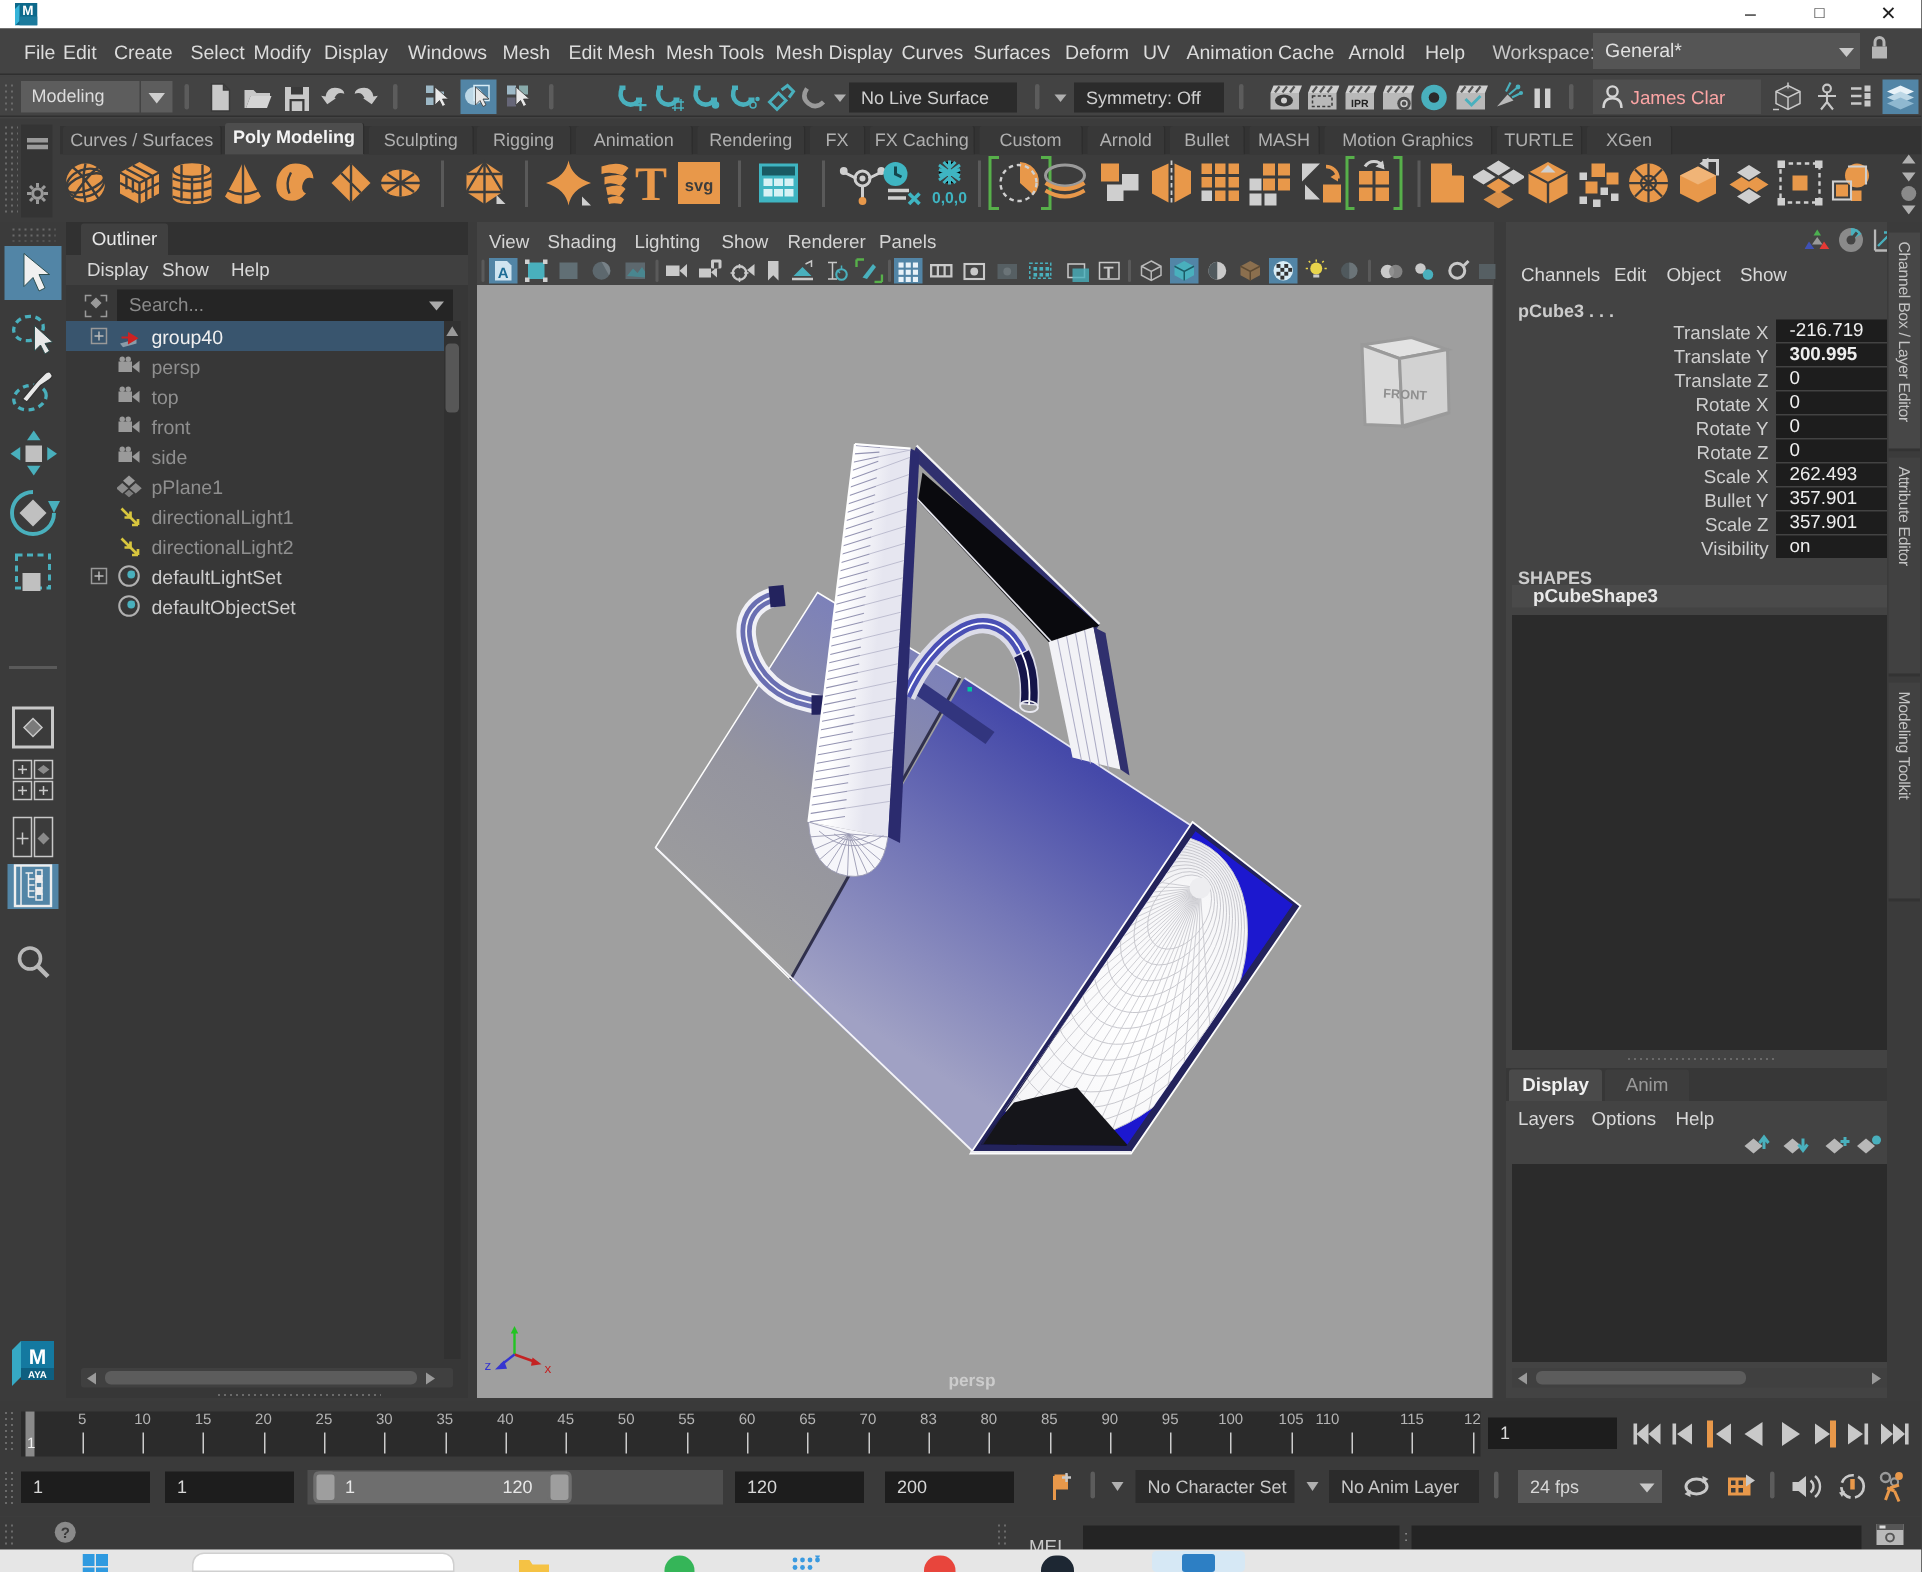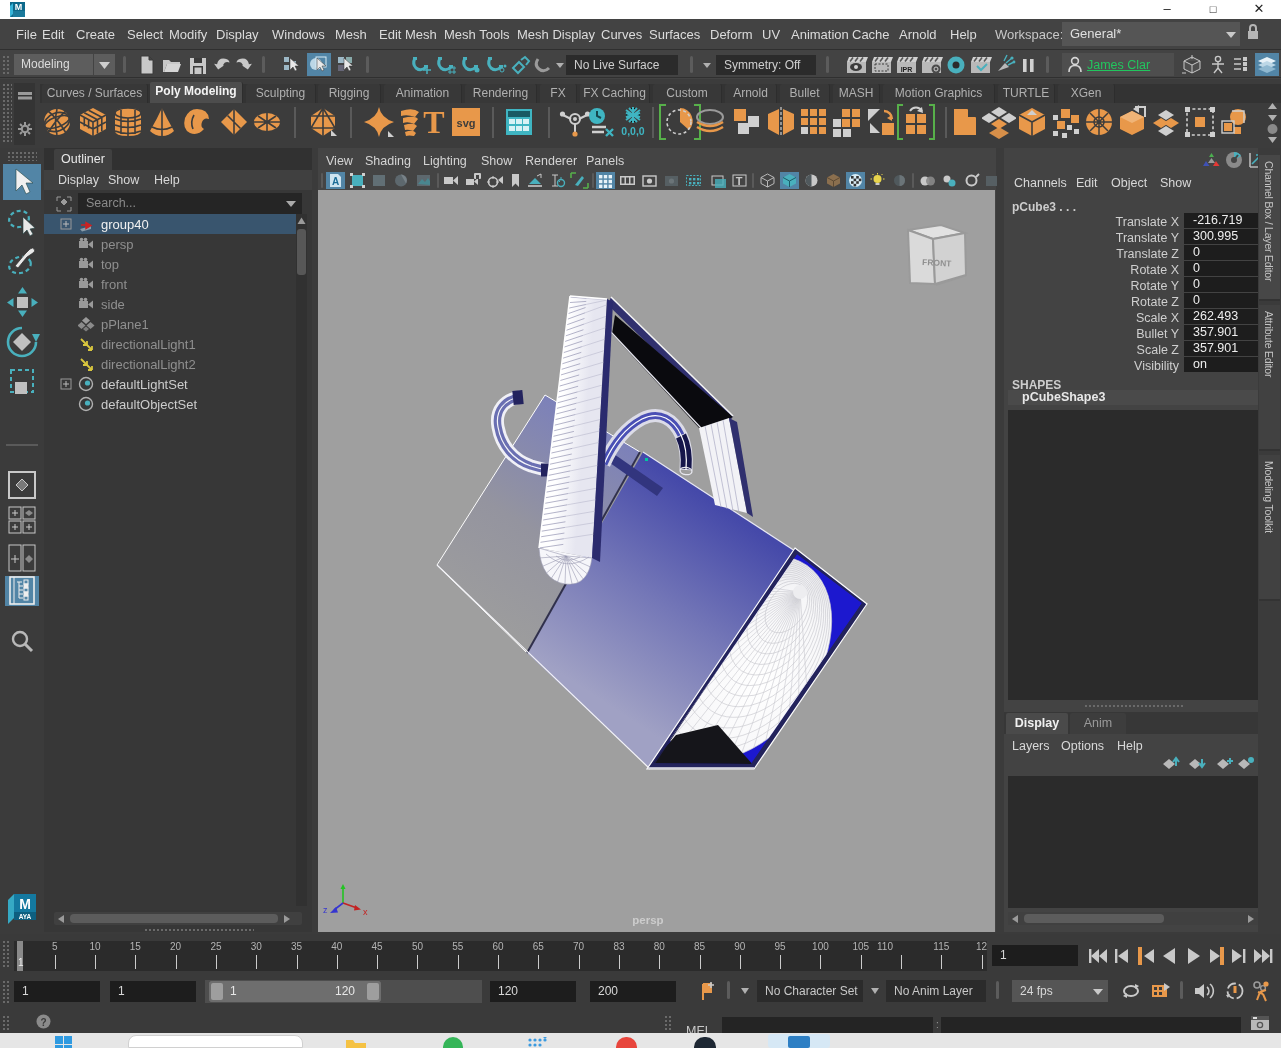--- a/index.html
+++ b/index.html
@@ -214,21 +214,21 @@
       <svg style="position:absolute;left:1017px;top:3px" width="23" height="22" viewBox="0 0 23 22">
         <rect x="6" y="5" width="3.6" height="13" fill="#d0d0d0"></rect>
         <rect x="13" y="5" width="3.6" height="13" fill="#d0d0d0"></rect>
       </svg>
       <div style="position:absolute;left:1046px;top:5px;width:3px;height:17px;background:#5c5c5c;border-radius:2px"></div>
       <div style="position:absolute;left:1062px;top:2px;width:112px;height:23px;background:#4e4e4e;"></div>
       <svg style="position:absolute;left:1066px;top:4px" width="18" height="18">
         <circle cx="9" cy="6" r="3.4" fill="none" stroke="#d5d5d5" stroke-width="1.6"></circle>
         <path d="M3,17 Q3,10.5 9,10.5 Q15,10.5 15,17" fill="none" stroke="#d5d5d5" stroke-width="1.6"></path>
       </svg>
-      <span style="position:absolute;left:1087px;top:7px;font-size:12.5px;color:#22c55e;text-decoration:underline;">James Clar</span>
+      <span style="position:absolute;left:1087px;top:7px;font-size:12.5px;color:#fca5a5;">James Clar</span>
       <div style="position:absolute;left:1180px;top:2px;width:24px;height:23px;background:transparent"><svg width="24" height="23" viewBox="0 0 24 23">
           <path d="M4,8 L12,4 L20,8 L20,16 L12,20 L4,16 Z M4,8 L12,12 L20,8 M12,12 L12,20" fill="#4e4e4e" stroke="#c8c8c8"></path>
           <path d="M12,2 v4 M6,20 h-4" stroke="#c8c8c8"></path>
         </svg></div>
       <div style="position:absolute;left:1206px;top:2px;width:24px;height:23px;background:transparent"><svg width="24" height="23" viewBox="0 0 24 23">
           <circle cx="12" cy="6" r="2.6" fill="none" stroke="#c8c8c8" stroke-width="1.4"></circle>
           <path d="M12,9 L12,15 M12,15 L8,20 M12,15 L16,20 M6,11 L18,11" stroke="#c8c8c8" stroke-width="1.4"></path>
         </svg></div>
       <div style="position:absolute;left:1230px;top:2px;width:24px;height:23px;background:transparent"><svg width="24" height="23" viewBox="0 0 24 23">
           <path d="M4,6 h7 M4,11 h7 M4,16 h7" stroke="#c8c8c8" stroke-width="1.6"></path>
@@ -1088,21 +1088,21 @@
         <path d="M3,13 L12,4 M12,4 L12,9 M12,4 L7,4" stroke="#49b0bd" stroke-width="1.6" fill="none"></path>
       </svg>
       <span style="position:absolute;left:10px;top:28px;font-size:12.5px;color:#d8d8d8;">Channels</span>
       <span style="position:absolute;left:72px;top:28px;font-size:12.5px;color:#d8d8d8;">Edit</span>
       <span style="position:absolute;left:107px;top:28px;font-size:12.5px;color:#d8d8d8;">Object</span>
       <span style="position:absolute;left:156px;top:28px;font-size:12.5px;color:#d8d8d8;">Show</span>
       <span style="position:absolute;left:8px;top:52px;font-size:12px;font-weight:bold;color:#cccccc;">pCube3 . . .</span>
       <span style="position:absolute;left:0;top:67px;width:175px;text-align:right;font-size:12.5px;color:#cfcfcf;">Translate X</span>
       <div style="position:absolute;left:180px;top:65px;width:74px;height:15px;background:#1d1d1d;color:#eeeeee;font-size:12.5px;line-height:15px;padding-left:9px;">-216.719</div>
       <span style="position:absolute;left:0;top:83px;width:175px;text-align:right;font-size:12.5px;color:#cfcfcf;">Translate Y</span>
-      <div style="position:absolute;left:180px;top:81px;width:74px;height:15px;background:#1d1d1d;color:#eeeeee;font-size:12.5px;line-height:15px;padding-left:9px;">300.995</div>
+      <div style="position:absolute;left:180px;top:81px;width:74px;height:15px;background:#1d1d1d;color:#eeeeee;font-size:12.5px;line-height:15px;padding-left:9px;font-weight:bold;">300.995</div>
       <span style="position:absolute;left:0;top:99px;width:175px;text-align:right;font-size:12.5px;color:#cfcfcf;">Translate Z</span>
       <div style="position:absolute;left:180px;top:97px;width:74px;height:15px;background:#1d1d1d;color:#eeeeee;font-size:12.5px;line-height:15px;padding-left:9px;">0</div>
       <span style="position:absolute;left:0;top:115px;width:175px;text-align:right;font-size:12.5px;color:#cfcfcf;">Rotate X</span>
       <div style="position:absolute;left:180px;top:113px;width:74px;height:15px;background:#1d1d1d;color:#eeeeee;font-size:12.5px;line-height:15px;padding-left:9px;">0</div>
       <span style="position:absolute;left:0;top:131px;width:175px;text-align:right;font-size:12.5px;color:#cfcfcf;">Rotate Y</span>
       <div style="position:absolute;left:180px;top:129px;width:74px;height:15px;background:#1d1d1d;color:#eeeeee;font-size:12.5px;line-height:15px;padding-left:9px;">0</div>
       <span style="position:absolute;left:0;top:147px;width:175px;text-align:right;font-size:12.5px;color:#cfcfcf;">Rotate Z</span>
       <div style="position:absolute;left:180px;top:145px;width:74px;height:15px;background:#1d1d1d;color:#eeeeee;font-size:12.5px;line-height:15px;padding-left:9px;">0</div>
       <span style="position:absolute;left:0;top:163px;width:175px;text-align:right;font-size:12.5px;color:#cfcfcf;">Scale X</span>
       <div style="position:absolute;left:180px;top:161px;width:74px;height:15px;background:#1d1d1d;color:#eeeeee;font-size:12.5px;line-height:15px;padding-left:9px;">262.493</div>

